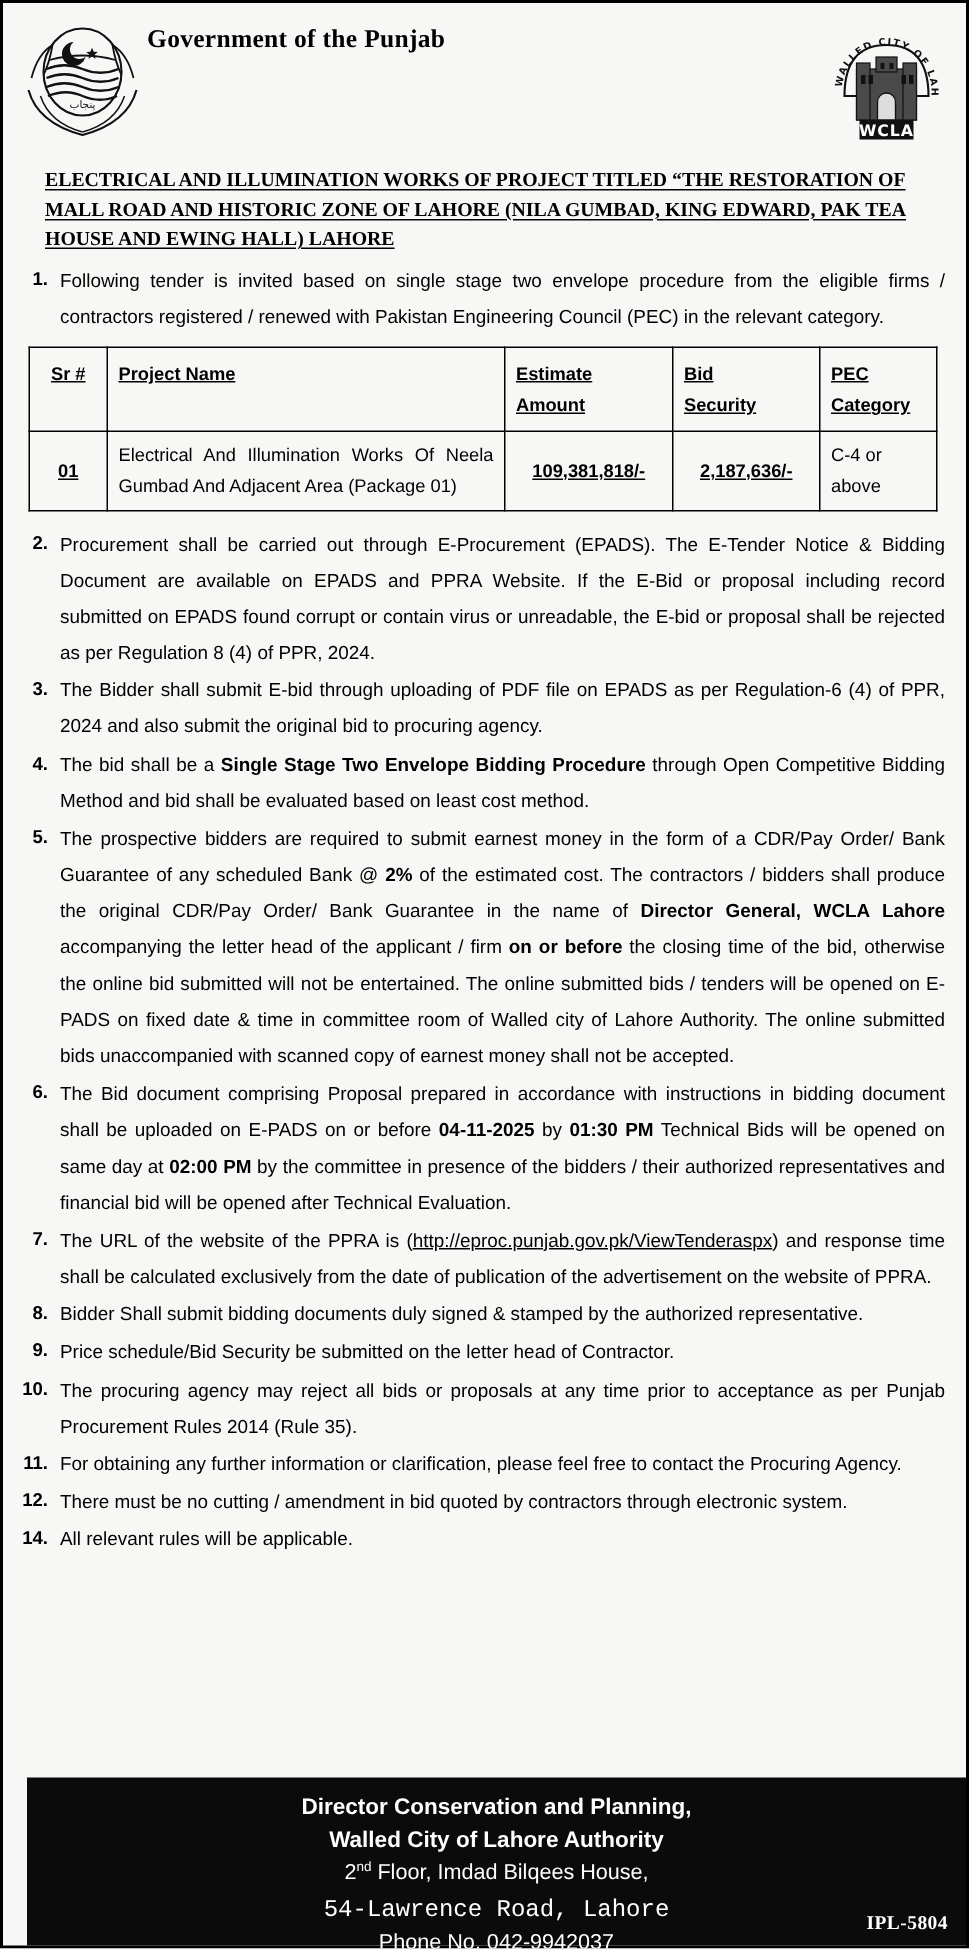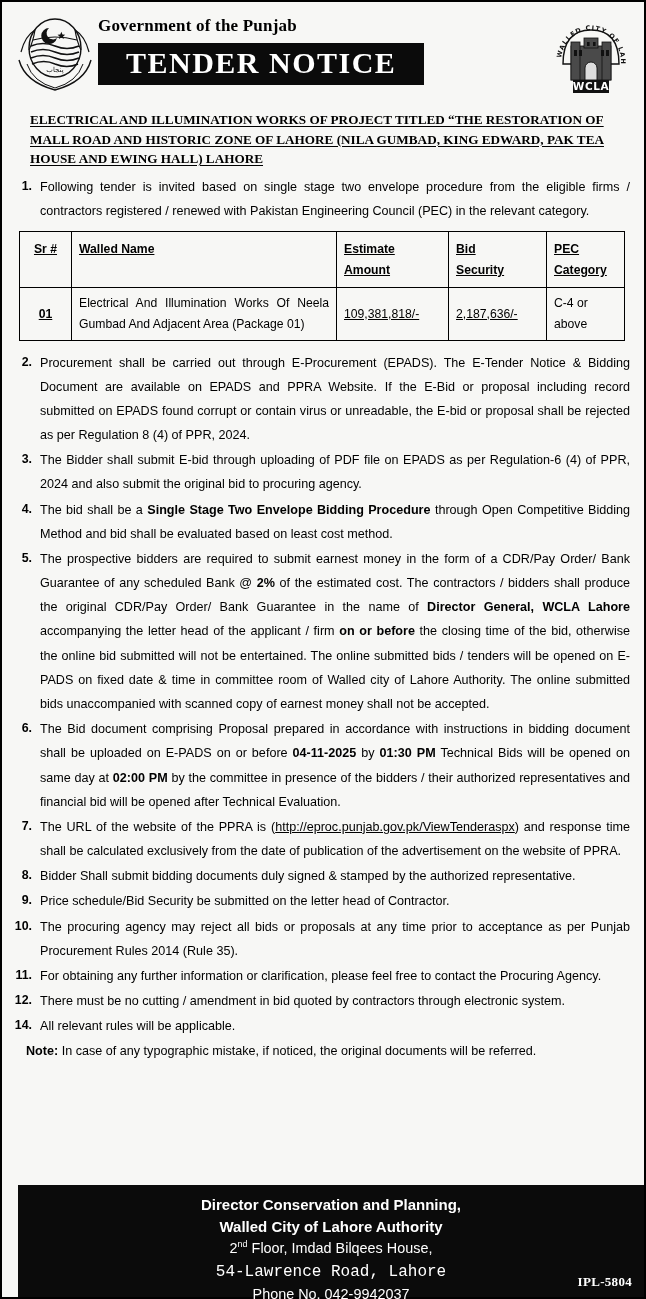--- a/index.html
+++ b/index.html
@@ -107,21 +107,21 @@
   }
   table.tender thead th span { text-decoration: underline; display:block; line-height:1.75; }
   .col-sr { width: 52px; text-align: center !important; }
   .col-name { width: auto; }
   .col-est { width: 112px; }
   .col-bid { width: 98px; }
   .col-pec { width: 78px; margin-left: 48px; }
   td.sr { text-align: center; font-weight: bold; }
   td.sr span { text-decoration: underline; }
   td.pname { text-align: justify; text-align-last: left; line-height: 1.72; font-size: 12.6px; margin-left: 22px; }
-  td.amt { text-align: left; font-weight: normal; }
+  td.amt { text-align: center; font-weight: bold; }
   td.amt span { text-decoration: underline; }
   td.pec { text-align: left; line-height: 1.7; font-size: 11.8px; }
 
   .note {
     font-family: "Liberation Sans", sans-serif;
     font-size: 12.6px;
     line-height: 1.8;
     margin: 2px 14px 0 12px;
   }
 
@@ -177,21 +177,20 @@
         <path d="M36 16 a8 8 0 1 0 8 10 a6.4 6.4 0 1 1 -8 -10 z" fill="#111"></path>
         <path d="M46 18 l1.8 4.2 l4.4 .3 l-3.4 2.9 l1.1 4.3 l-3.9 -2.4 l-3.9 2.4 l1.1 -4.3 l-3.4 -2.9 l4.4 -.3 z" fill="#111" transform="scale(.62) translate(32,14)"></path>
         <g fill="#111" font-family="'DejaVu Sans', sans-serif" font-size="7">
           <text x="42" y="60" text-anchor="middle">پنجاب</text>
         </g>
       </svg>
     </div>
 
     <div class="header-center">
       <div class="gov-title">Government of the Punjab</div>
-      <div class="tender-banner">TENDER NOTICE</div>
     </div>
 
     <div class="wcla">
       <svg width="84" height="88" viewBox="0 0 84 88">
         <defs>
           <path id="ringpath" d="M 12 50 A 30 32 0 0 1 72 50"></path>
         </defs>
         <path d="M14 52 q0 -34 28 -34 q28 0 28 34 z" fill="none" stroke="#111" stroke-width="1.4"></path>
         <text font-family="'DejaVu Sans', sans-serif" font-size="6.4" font-weight="bold" fill="#111" letter-spacing="1.1">
           <textPath href="#ringpath" startOffset="4%">WALLED CITY OF LAHORE AUTHORITY</textPath>
@@ -226,21 +225,21 @@
       <div class="txt">Following tender is invited based on single stage two envelope procedure from the eligible firms / contractors registered / renewed with Pakistan Engineering Council (PEC) in the relevant category.</div>
     </div>
 
     <table class="tender">
       <thead>
         <tr>
           <th class="col-sr">
               <span>Sr #</span>
             </th>
           <th class="col-name">
-              <span>Walled Name</span>
+              <span>Project Name</span>
             </th>
           <th class="col-est">
             <span>Estimate</span>
             <span>Amount</span>
           </th>
           <th class="col-bid">
             <span>Bid</span>
             <span>Security</span>
           </th>
           <th class="col-pec">
@@ -307,23 +306,20 @@
         <div class="clause j">
           <div class="num">12.</div>
           <div class="txt"><span>There must be no cutting / amendment in bid quoted by contractors through electronic system.</span></div>
         </div>
         <div class="clause j">
           <div class="num">14.</div>
           <div class="txt"><span>All relevant rules will be applicable.</span></div>
         </div>
       </div>
 
-    <div class="note">
-      <b>Note:</b><span> In case of any typographic mistake, if noticed, the original documents will be referred.</span>
-    </div>
   </div>
 
   <div class="footer">
     <div class="l1">Director Conservation and Planning,</div>
     <div class="l2">Walled City of Lahore Authority</div>
     <div class="l3"><span>2</span><sup>nd</sup><span> Floor, Imdad Bilqees House,</span></div>
     <div class="l4">54-Lawrence Road, Lahore</div>
     <div class="l5">Phone No. 042-9942037</div>
     <div class="ipl">IPL-5804</div>
   </div>

